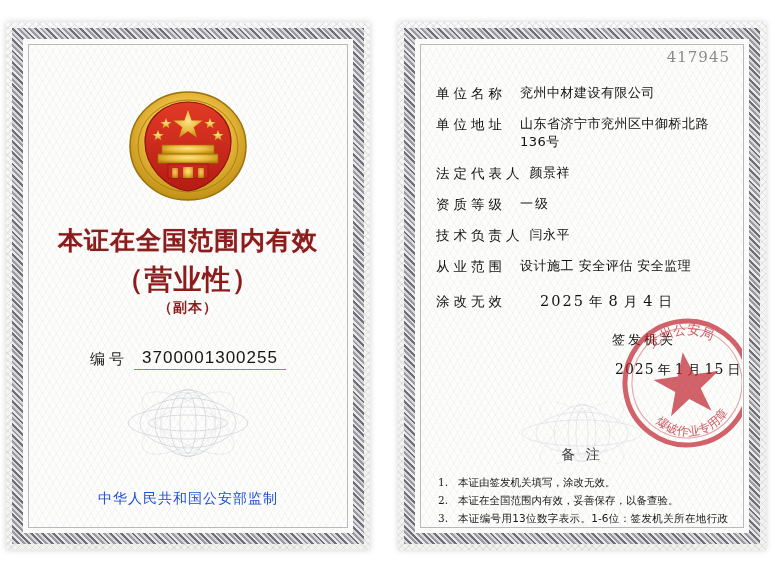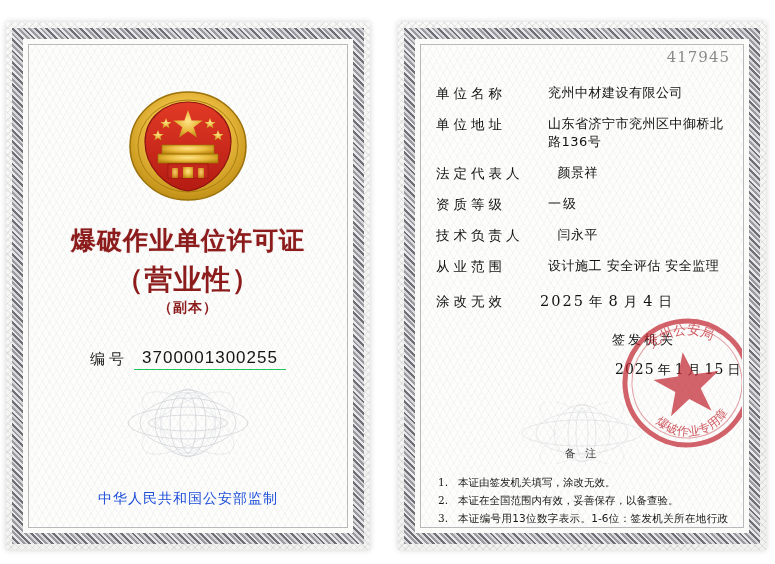--- a/index.html
+++ b/index.html
@@ -177,21 +177,20 @@
     position: absolute;
     left: 14px;
     top: 38px;
     right: 8px;
   }
   .field-row {
     display: flex;
     align-items: flex-start;
     margin-bottom: 13px;
     line-height: 18px;
-    gap: 28px;
   }
   .field-label {
     flex: 0 0 78px;
     font-size: 13.5px;
     color: #121212;
     letter-spacing: 4px;
     white-space: nowrap;
   }
   .field-value {
     flex: 1 1 auto;
@@ -269,21 +268,21 @@
     transform: translateX(-50%);
     width: 128px;
     height: 62px;
     opacity: 0.6;
   }
   .remark-label {
     position: absolute;
     left: 0; right: 0;
     top: 400px;
     text-align: center;
-    font-size: 11px;
+    font-size: 14px;
     color: #3c3c3c;
     letter-spacing: 3px;
   }
 
   .notes {
     position: absolute;
     left: 16px;
     right: 14px;
     top: 428px;
     font-size: 10.5px;
@@ -342,21 +341,21 @@
 
           <polygon points="63,22 66.6,32.6 77.8,32.6 68.7,39.2 72.2,49.8 63,43.3 53.8,49.8 57.3,39.2 48.2,32.6 59.4,32.6" fill="url(#gold)"></polygon>
 
           <polygon points="41,30 42.5,34 46.7,34 43.3,36.5 44.6,40.5 41,38 37.4,40.5 38.7,36.5 35.3,34 39.5,34" fill="url(#gold)"></polygon>
           <polygon points="33,42 34.5,46 38.7,46 35.3,48.5 36.6,52.5 33,50 29.4,52.5 30.7,48.5 27.3,46 31.5,46" fill="url(#gold)"></polygon>
           <polygon points="85,30 86.5,34 90.7,34 87.3,36.5 88.6,40.5 85,38 81.4,40.5 82.7,36.5 79.3,34 83.5,34" fill="url(#gold)"></polygon>
           <polygon points="93,42 94.5,46 98.7,46 95.3,48.5 96.6,52.5 93,50 89.4,52.5 90.7,48.5 87.3,46 91.5,46" fill="url(#gold)"></polygon>
         </svg>
       </div>
 
-      <div class="title-main">爆破作业单位许可证</div>
+      <div class="title-main">本证在全国范围内有效</div>
       <div class="title-sub">（营业性）</div>
       <div class="title-copy">（副本）</div>
 
       <div class="number-row">
         <span class="number-label">编号</span><span class="number-value">3700001300255</span>
       </div>
 
       <div class="watermark-rosette">
         <svg width="130" height="74" viewBox="0 0 130 74">
           <g stroke="#b9bcc4" fill="none" stroke-width="0.7" opacity="0.9">

